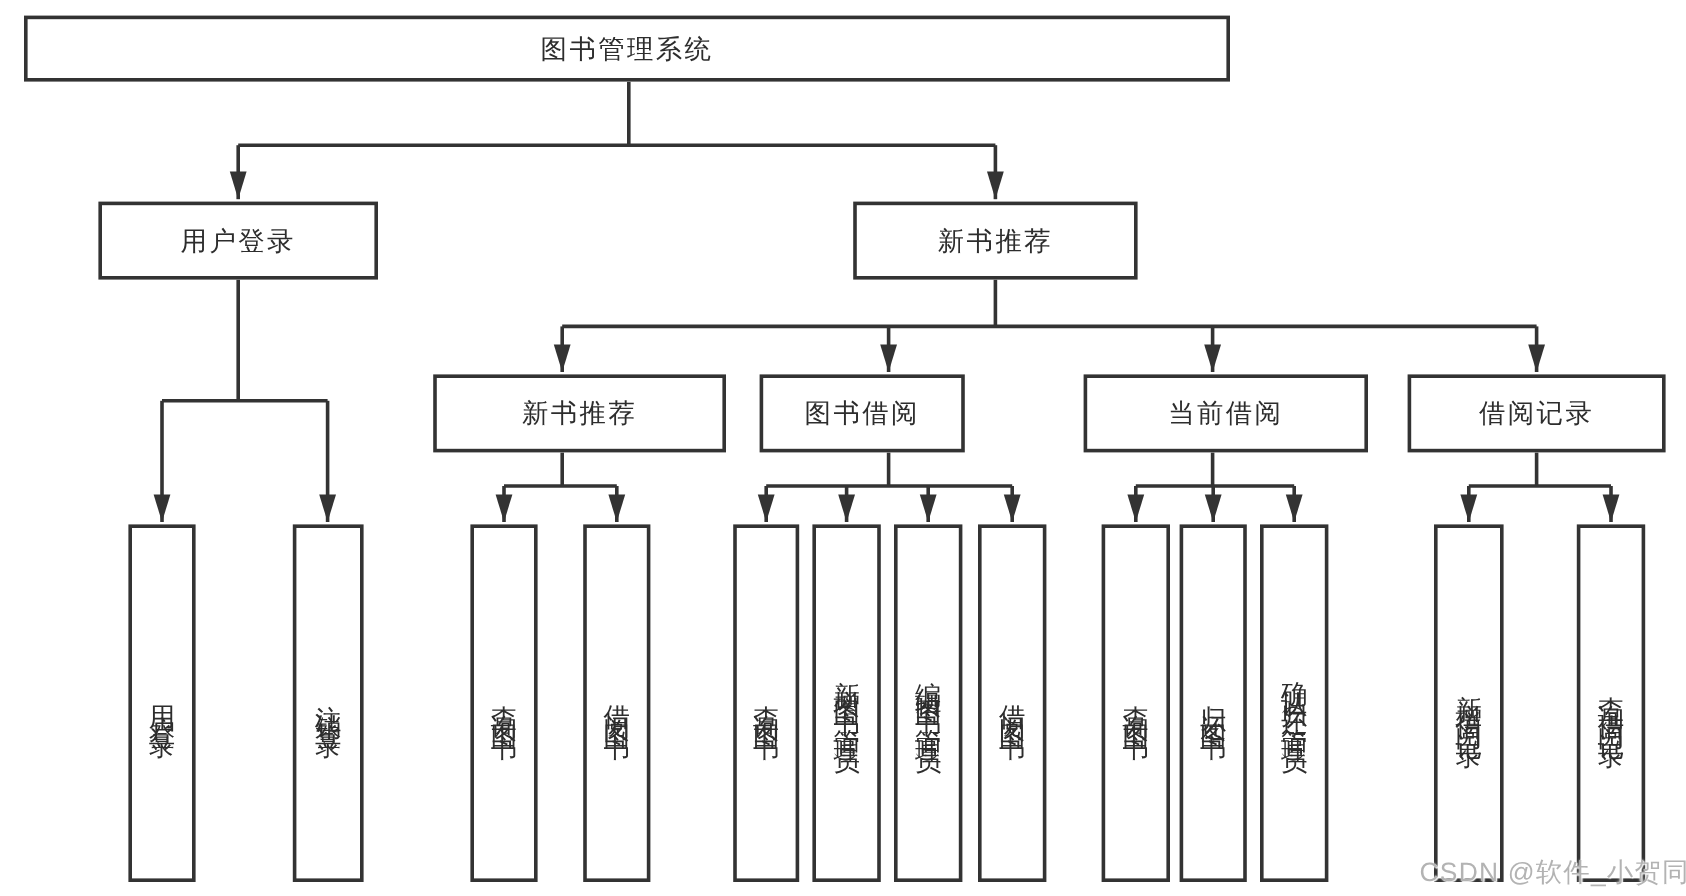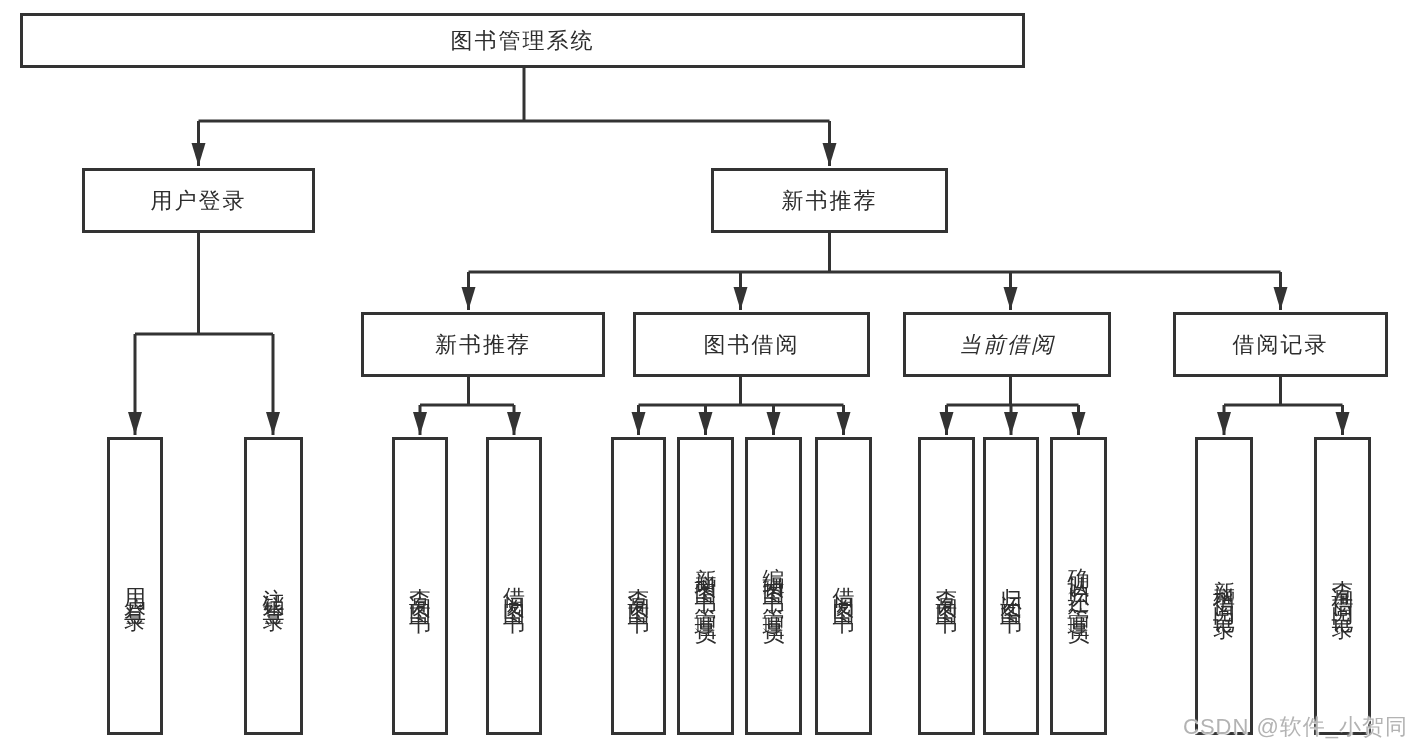--- a/index.html
+++ b/index.html
@@ -129,24 +129,24 @@
   <div class="node lvl2" style="left:82px; top:168px; width:233px;">
     <span class="hlabel">用户登录</span>
   </div>
   <div class="node lvl2" style="left:711px; top:168px; width:237px;">
     <span class="hlabel">新书推荐</span>
   </div>
 
   <div class="node lvl3" style="left:361px; top:312px; width:244px;">
     <span class="hlabel">新书推荐</span>
   </div>
-  <div class="node lvl3" style="left:633px; top:312px; width:237px;">
+  <div class="node lvl3" style="left:633px; top:312px; width:171px;">
     <span class="hlabel">图书借阅</span>
   </div>
-  <div class="node lvl3" style="left:903px; top:312px; width:208px;font-style:italic;">
+  <div class="node lvl3" style="left:903px; top:312px; width:237px;">
     <span class="hlabel">当前借阅</span>
   </div>
   <div class="node lvl3" style="left:1173px; top:312px; width:215px;">
     <span class="hlabel">借阅记录</span>
   </div>
 
   <div class="node leaf" style="left:107px; width:56px;">
     <span class="vtext">用户登录</span>
   </div>
   <div class="node leaf" style="left:244px; width:59px;">

